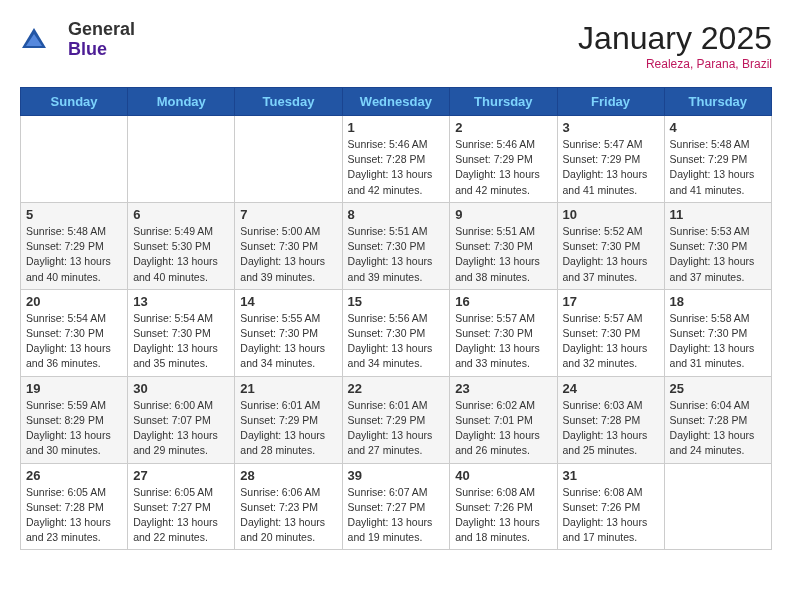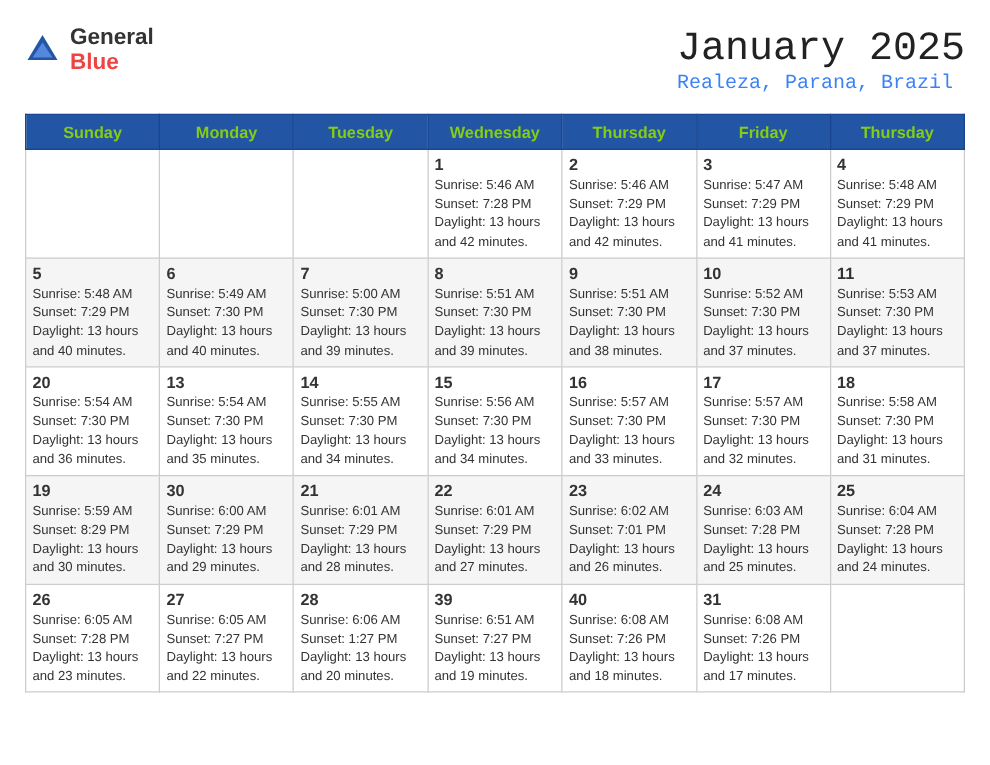--- a/index.html
+++ b/index.html
@@ -15,53 +15,53 @@
     }
     .header {
       display: flex;
       justify-content: space-between;
       align-items: flex-start;
       margin-bottom: 16px;
     }
     .logo {
       display: flex;
       align-items: center;
-      gap: 8px;
+      gap: 20px;
     }
     .logo-text {
       font-size: 18px;
       font-weight: bold;
       line-height: 1.1;
     }
     .logo-general { color: #333; }
-    .logo-blue { color: #ef4444; }
+    .logo-blue { color: #4c1d95; }
     .logo-icon {
       width: 28px;
       height: 28px;
     }
     .title-block {
-      font-family: Liberation Mono, monospace;
+      text-align: right;
     }
     .month-title {
       font-size: 32px;
       font-weight: 300;
       color: #222;
     }
     .location {
-      font-size: 16px;
-      color: #3b82f6;
+      font-size: 12px;
+      color: #be185d;
     }
     .calendar {
       width: 100%;
       border-collapse: collapse;
       border: 1px solid #ccc;
     }
     .calendar th {
       background: #2255a4;
-      color: #84cc16;
+      color: #7dd3fc;
       font-size: 13px;
       font-weight: bold;
       padding: 6px 4px;
       text-align: center;
       border: 1px solid #1a4490;
     }
     .calendar td {
       border: 1px solid #ccc;
       vertical-align: top;
       padding: 4px 5px;
@@ -159,21 +159,21 @@
           <td>
             <div class="day-num">5</div>
             <div class="day-info">Sunrise: 5:48 AM
 Sunset: 7:29 PM
 Daylight: 13 hours
 and 40 minutes.</div>
           </td>
           <td>
             <div class="day-num">6</div>
             <div class="day-info">Sunrise: 5:49 AM
-Sunset: 7:30 PM
+Sunset: 5:30 PM
 Daylight: 13 hours
 and 40 minutes.</div>
           </td>
           <td>
             <div class="day-num">7</div>
             <div class="day-info">Sunrise: 5:00 AM
 Sunset: 7:30 PM
 Daylight: 13 hours
 and 39 minutes.</div>
           </td>
@@ -261,21 +261,21 @@
           <td>
             <div class="day-num">19</div>
             <div class="day-info">Sunrise: 5:59 AM
 Sunset: 8:29 PM
 Daylight: 13 hours
 and 30 minutes.</div>
           </td>
           <td>
             <div class="day-num">30</div>
             <div class="day-info">Sunrise: 6:00 AM
-Sunset: 7:29 PM
+Sunset: 7:07 PM
 Daylight: 13 hours
 and 29 minutes.</div>
           </td>
           <td>
             <div class="day-num">21</div>
             <div class="day-info">Sunrise: 6:01 AM
 Sunset: 7:29 PM
 Daylight: 13 hours
 and 28 minutes.</div>
           </td>
@@ -319,27 +319,27 @@
           <td>
             <div class="day-num">27</div>
             <div class="day-info">Sunrise: 6:05 AM
 Sunset: 7:27 PM
 Daylight: 13 hours
 and 22 minutes.</div>
           </td>
           <td>
             <div class="day-num">28</div>
             <div class="day-info">Sunrise: 6:06 AM
-Sunset: 1:27 PM
+Sunset: 7:23 PM
 Daylight: 13 hours
 and 20 minutes.</div>
           </td>
           <td>
             <div class="day-num">39</div>
-            <div class="day-info">Sunrise: 6:51 AM
+            <div class="day-info">Sunrise: 6:07 AM
 Sunset: 7:27 PM
 Daylight: 13 hours
 and 19 minutes.</div>
           </td>
           <td>
             <div class="day-num">40</div>
             <div class="day-info">Sunrise: 6:08 AM
 Sunset: 7:26 PM
 Daylight: 13 hours
 and 18 minutes.</div>

